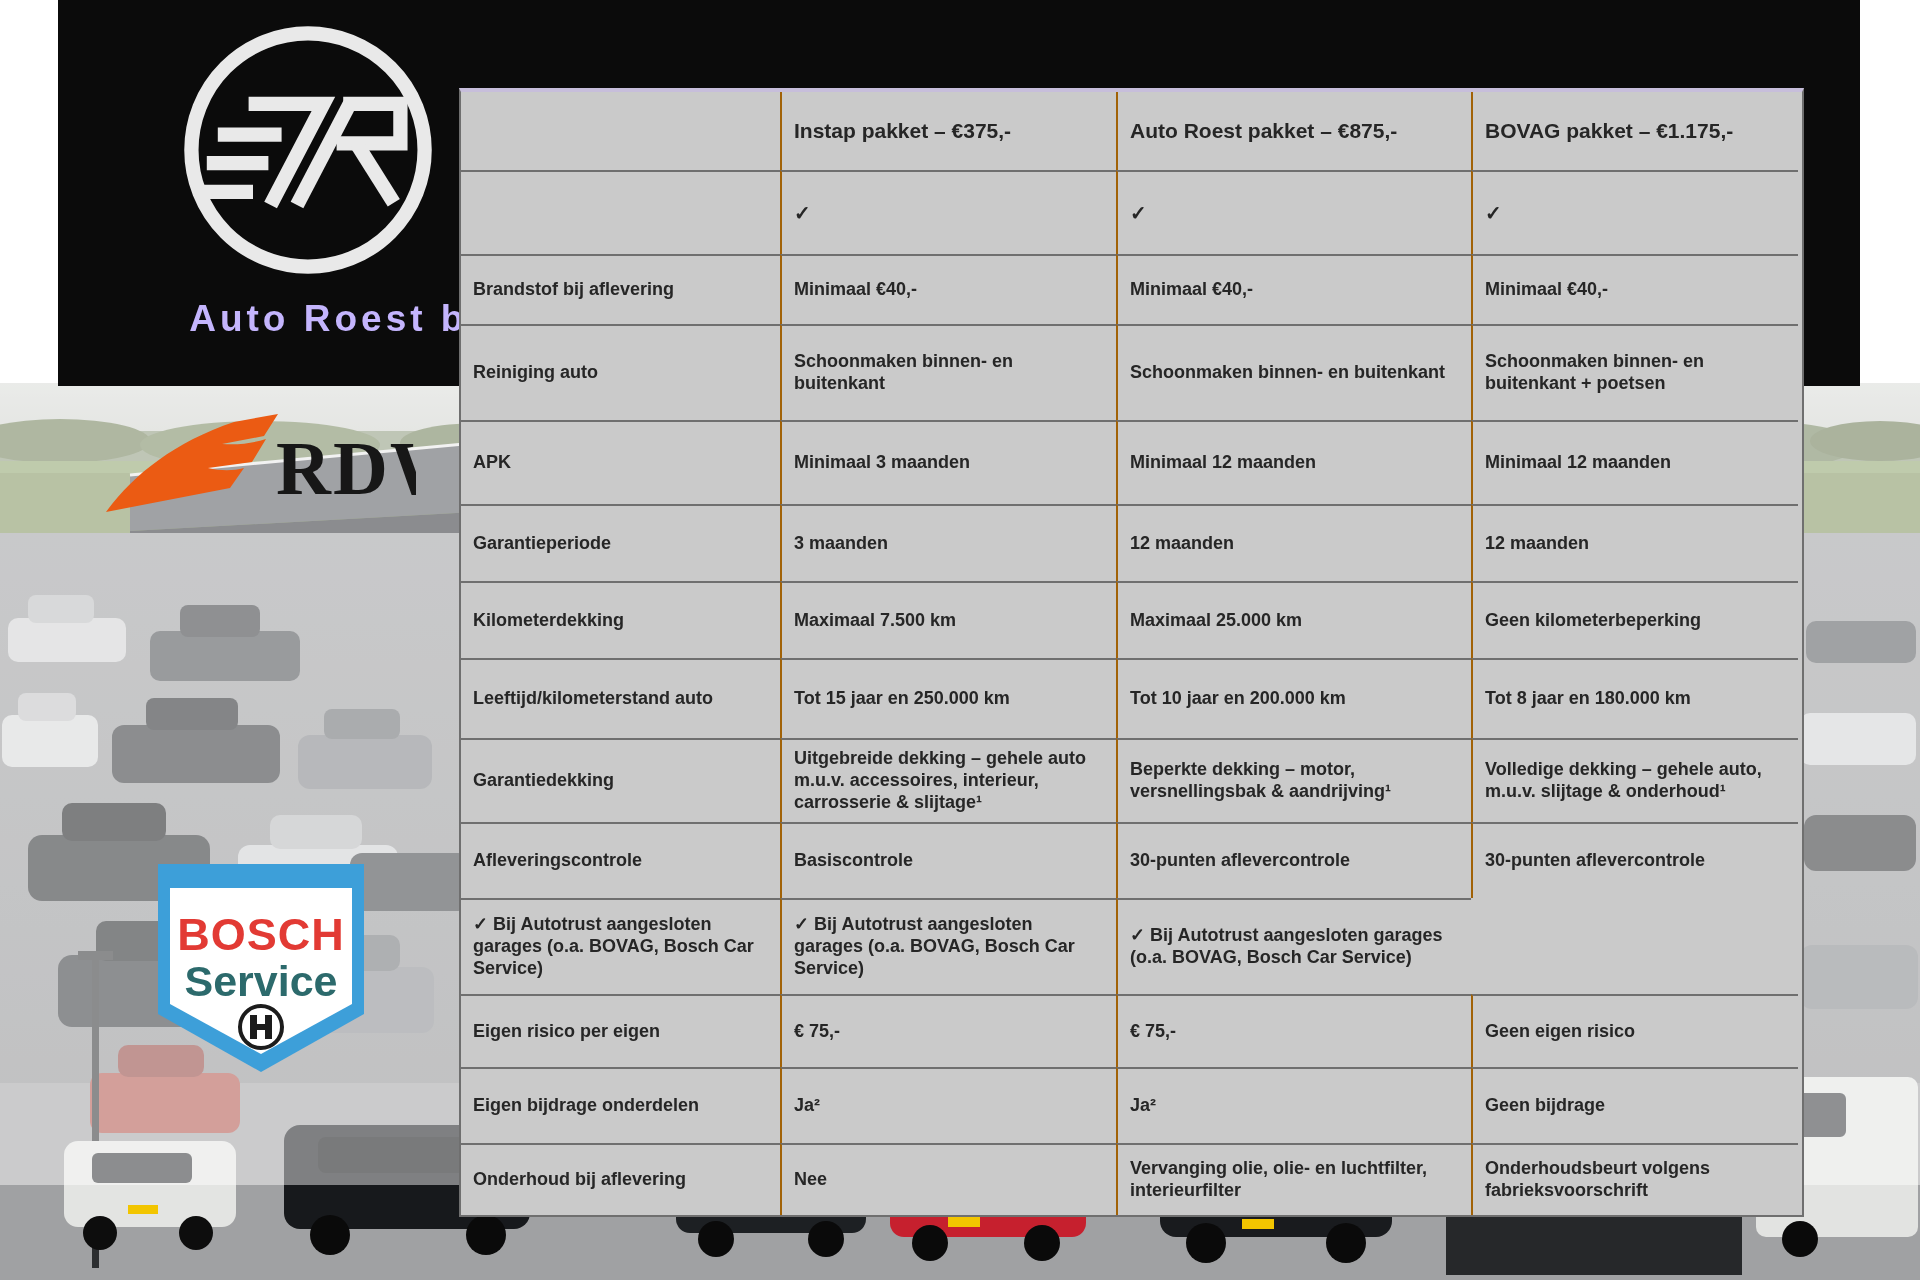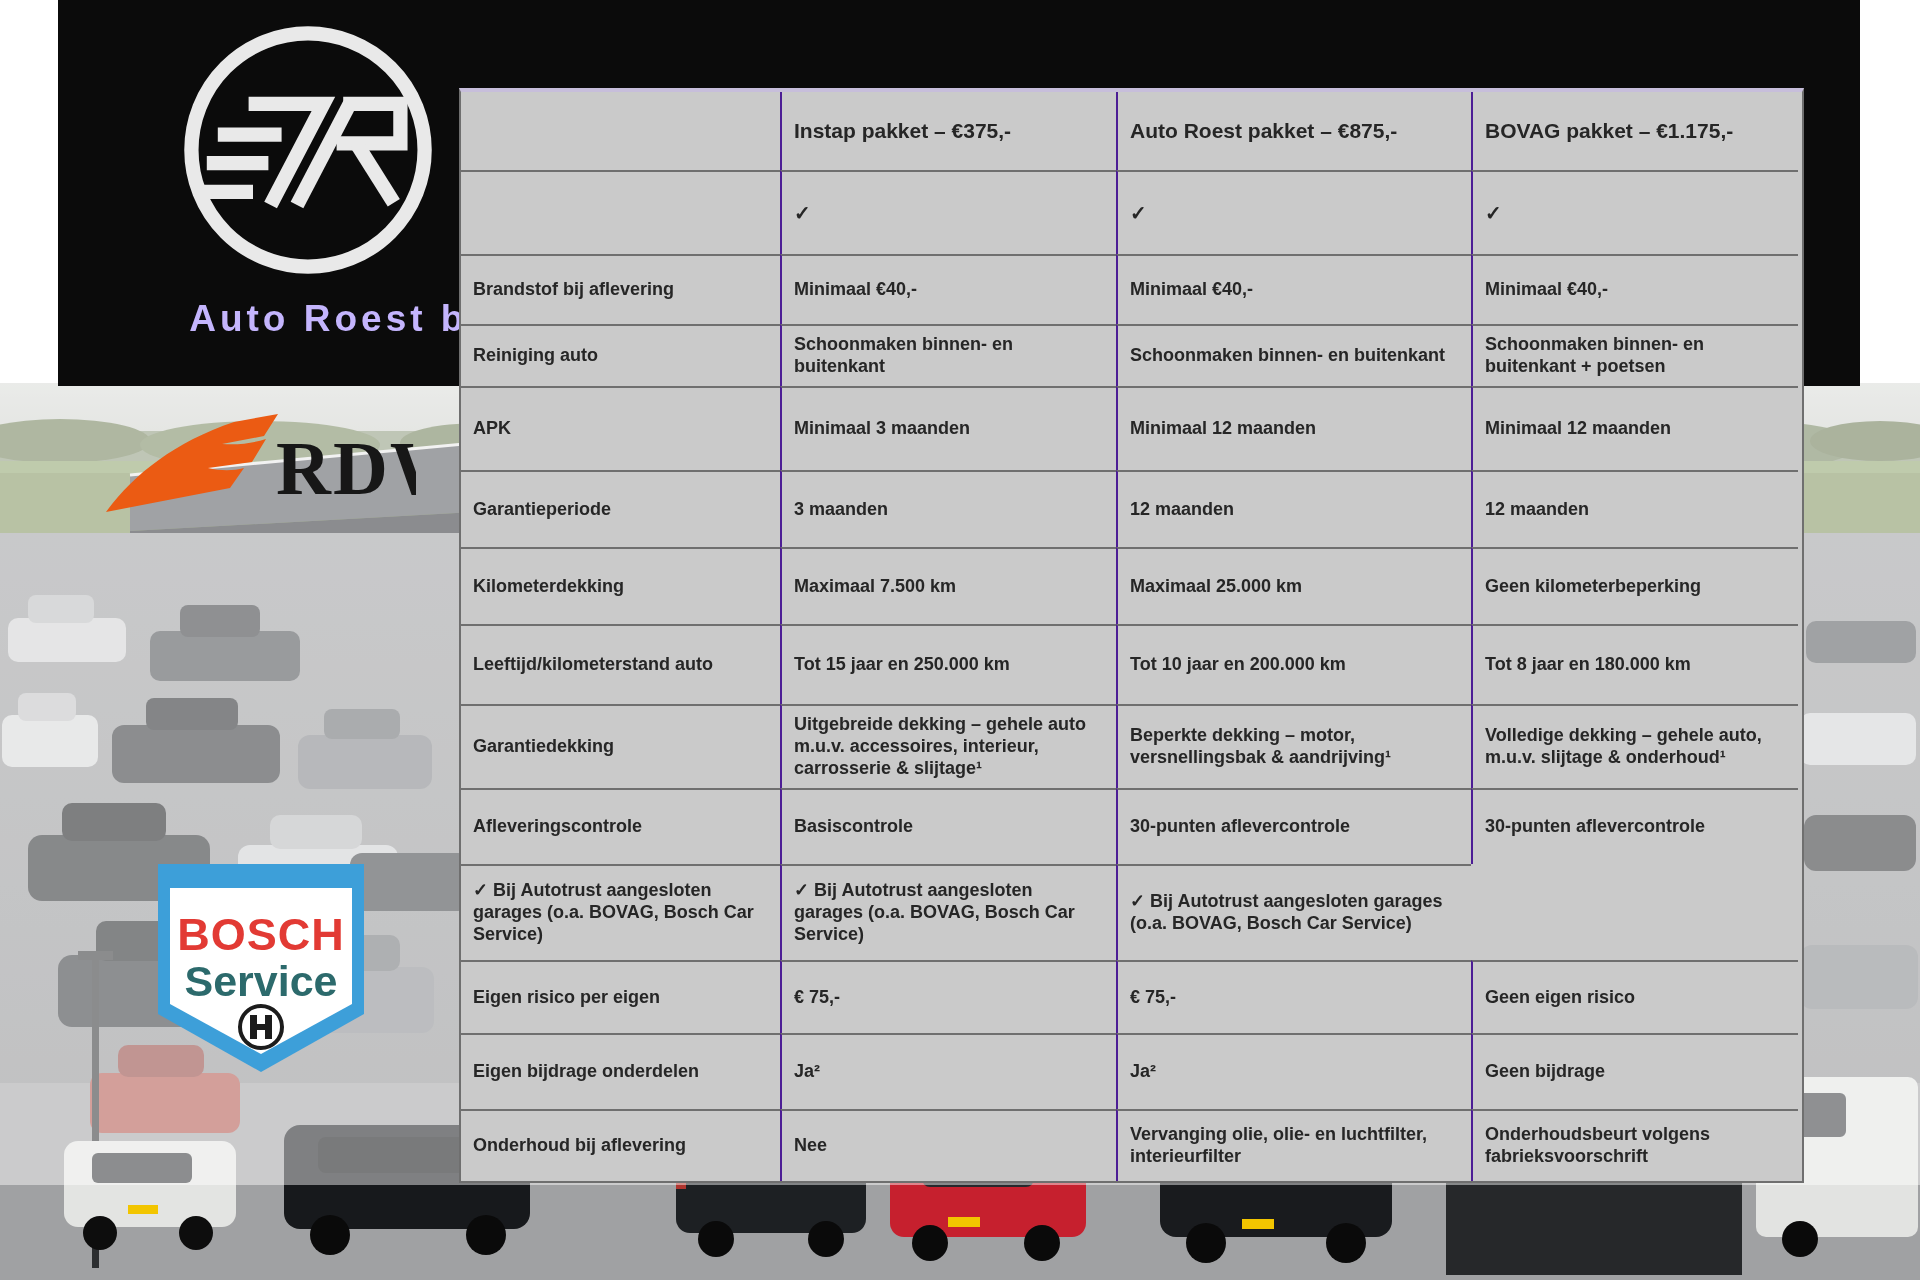--- a/index.html
+++ b/index.html
@@ -16,21 +16,21 @@
 
   
   .rdw{position:absolute;left:100px;top:412px;width:316px;height:108px;}
   .bovag{position:absolute;left:176px;top:560px;width:160px;height:248px;}
   .bosch{position:absolute;left:158px;top:864px;width:166px;height:210px;}
 
   
   .pkg-table{position:absolute;left:459px;top:88px;width:1345px;background:#cacaca;
              border:2px solid #6f6f6f;border-top:4px solid #c7bedb;box-sizing:border-box;}
   .trow{display:grid;grid-template-columns:319px 336px 355px 327px;}
-  .cell{border-left:2px solid #4c1d95;border-top:2px solid #6f6f6f;display:flex;align-items:center;
+  .cell{border-left:2px solid #a16207;border-top:2px solid #6f6f6f;display:flex;align-items:center;
         padding:4px 10px 4px 12px;font-weight:700;color:#262626;font-size:18px;line-height:1.22;
         box-sizing:border-box;overflow:hidden;}
   .trow .cell:first-child{border-left:none;}
   .trow.first .cell{border-top:none;}
   .head .cell{font-size:21px;}
   .check{font-size:20px;}
 </style>
 </head>
 <body>
 
@@ -201,21 +201,21 @@
       <div class="cell check">✓</div>
       <div class="cell check">✓</div>
       <div class="cell check">✓</div>
     </div>
     <div class="trow" style="height:70px">
       <div class="cell">Brandstof bij aflevering</div>
       <div class="cell">Minimaal €40,-</div>
       <div class="cell">Minimaal €40,-</div>
       <div class="cell">Minimaal €40,-</div>
     </div>
-    <div class="trow" style="height:62px">
+    <div class="trow" style="height:96px">
       <div class="cell">Reiniging auto</div>
       <div class="cell">Schoonmaken binnen- en buitenkant</div>
       <div class="cell">Schoonmaken binnen- en buitenkant</div>
       <div class="cell">Schoonmaken binnen- en buitenkant + poetsen</div>
     </div>
     <div class="trow" style="height:84px">
       <div class="cell">APK</div>
       <div class="cell">Minimaal 3 maanden</div>
       <div class="cell">Minimaal 12 maanden</div>
       <div class="cell">Minimaal 12 maanden</div>

